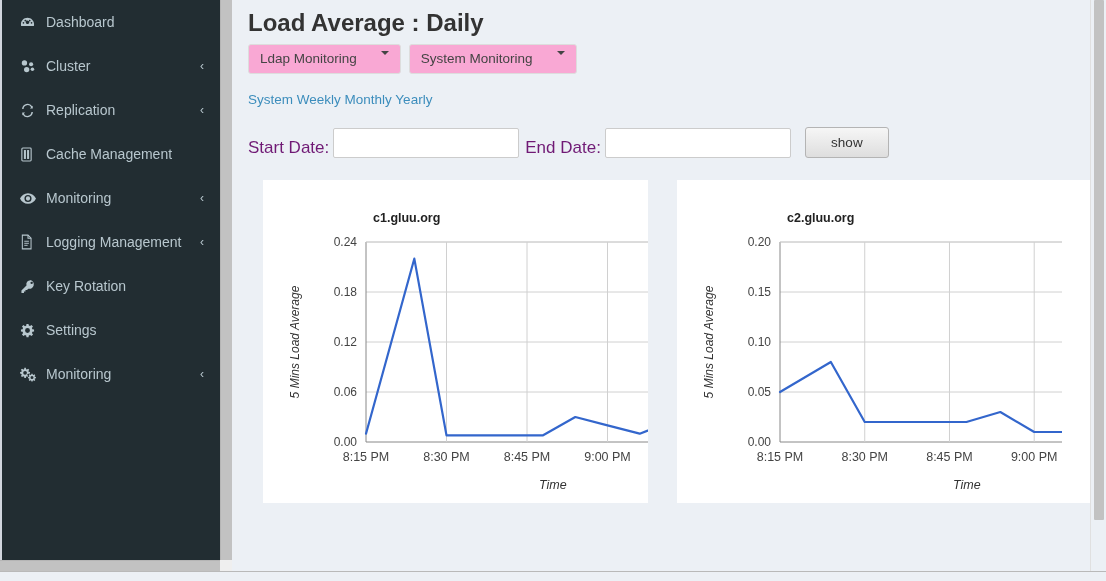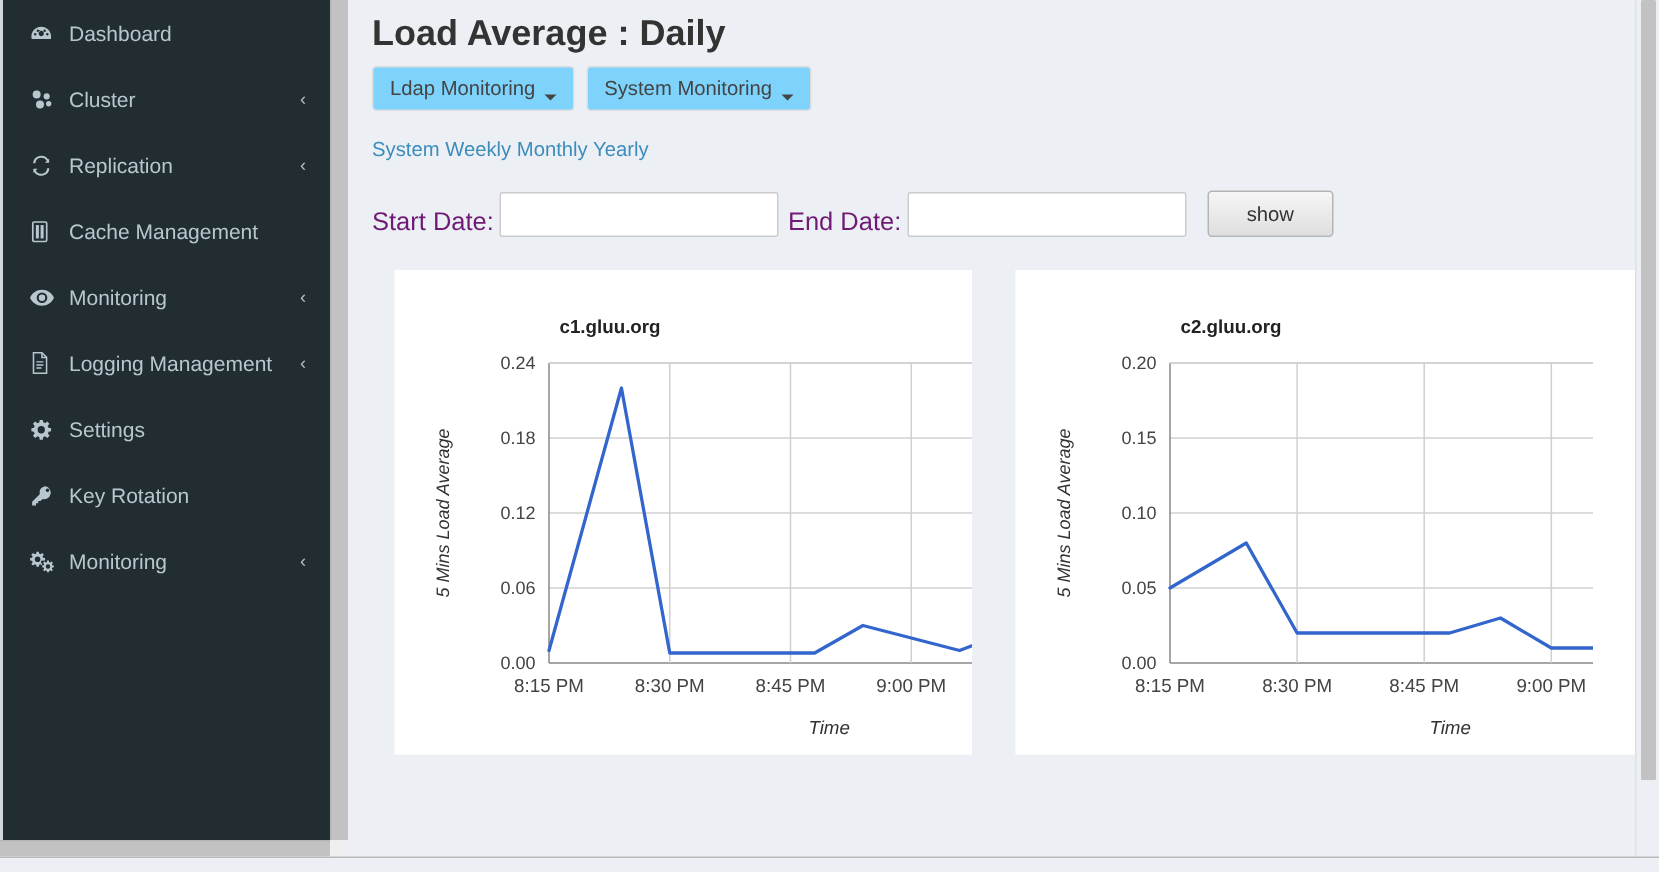--- a/index.html
+++ b/index.html
@@ -121,32 +121,32 @@
     color: #333;
     line-height: 30px;
   }
 
   .btn-row {
     padding: 6px 0 0 16px;
     display: flex;
     gap: 8px;
   }
   .btn-default {
-    background: #7dd3fc;
+    background: #f9a8d4;
     border: 1px solid #ddd;
     border-radius: 3px;
     color: #444;
     font-size: 13.5px;
     font-family: "Liberation Sans", sans-serif;
     padding: 6px 11px;
     line-height: 1.2;
     cursor: pointer;
     display: inline-flex;
-    align-items: flex-end;
-    gap: 6px;
+    align-items: flex-start;
+    gap: 24px;
   }
   .caret-down {
     display: inline-block;
     width: 0; height: 0;
     border-left: 4px solid transparent;
     border-right: 4px solid transparent;
     border-top: 4px solid #444;
   }
 
   .period-links {
@@ -296,33 +296,33 @@
               <path d="M2.5.6h6.1l3.3 3.3v11.5H2.5z"></path>
               <path d="M8.6.6v3.4H12"></path>
               <path d="M4.6 7.2h5M4.6 9.4h5M4.6 11.6h3.6" stroke-width="1"></path>
             </svg>
           </span>
           <span class="nav-label">Logging Management</span>
           <span class="nav-caret">‹</span>
         </div>
         <div class="nav-item">
           <span class="nav-icon">
+            <svg width="16" height="15" viewBox="0 0 16 16" fill="currentColor">
+              <path d="M10.6 1.2a4.4 4.4 0 0 0-4.2 5.7L1 12.3V15h2.7v-1.6h1.6v-1.6h1.6l1.5-1.5a4.4 4.4 0 1 0 2.2-9.1zm1.3 4.2a1.3 1.3 0 1 1 0-2.6 1.3 1.3 0 0 1 0 2.6z"></path>
+            </svg>
+          </span>
+          <span class="nav-label">Key Rotation</span>
+        </div>
+        <div class="nav-item">
+          <span class="nav-icon">
             <svg width="15" height="15" viewBox="0 0 16 16" fill="currentColor">
               <path d="M15 9.1V6.9l-1.9-.3a5 5 0 0 0-.5-1.3l1.2-1.6-1.6-1.6-1.5 1.2a5 5 0 0 0-1.3-.6L9.1 1H6.9l-.3 1.8a5 5 0 0 0-1.3.6L3.7 2.1 2.1 3.7l1.2 1.6a5 5 0 0 0-.5 1.3L1 6.9v2.2l1.8.3a5 5 0 0 0 .5 1.3l-1.2 1.6 1.6 1.6 1.6-1.2a5 5 0 0 0 1.3.5l.3 1.9h2.2l.3-1.9a5 5 0 0 0 1.3-.5l1.6 1.2 1.6-1.6-1.2-1.6a5 5 0 0 0 .5-1.3L15 9.1zM8 10.6a2.6 2.6 0 1 1 0-5.2 2.6 2.6 0 0 1 0 5.2z"></path>
             </svg>
           </span>
           <span class="nav-label">Settings</span>
-        </div>
-        <div class="nav-item">
-          <span class="nav-icon">
-            <svg width="16" height="15" viewBox="0 0 16 16" fill="currentColor">
-              <path d="M10.6 1.2a4.4 4.4 0 0 0-4.2 5.7L1 12.3V15h2.7v-1.6h1.6v-1.6h1.6l1.5-1.5a4.4 4.4 0 1 0 2.2-9.1zm1.3 4.2a1.3 1.3 0 1 1 0-2.6 1.3 1.3 0 0 1 0 2.6z"></path>
-            </svg>
-          </span>
-          <span class="nav-label">Key Rotation</span>
         </div>
         <div class="nav-item">
           <span class="nav-icon">
             <svg width="16" height="15" viewBox="0 0 18 16" fill="currentColor">
               <path d="M11.3 7V5.2l-1.5-.2a4 4 0 0 0-.4-1l1-1.3L9.1 1.4 7.9 2.4a4 4 0 0 0-1-.4L6.6.5H4.9l-.3 1.5a4 4 0 0 0-1 .4L2.3 1.4 1 2.7l1 1.3a4 4 0 0 0-.4 1L.1 5.2V7l1.5.3a4 4 0 0 0 .4 1L1 9.6l1.3 1.3 1.3-1a4 4 0 0 0 1 .4l.3 1.5h1.7l.3-1.5a4 4 0 0 0 1-.4l1.2 1L9.1 9.6l-1-1.3a4 4 0 0 0 .4-1L11.3 7zM5.7 8.2a2.1 2.1 0 1 1 0-4.2 2.1 2.1 0 0 1 0 4.2z"></path>
               <path d="M17.9 12.2v-1.4l-1.2-.2a3.1 3.1 0 0 0-.3-.8l.8-1-1-1-1 .8a3.1 3.1 0 0 0-.8-.3l-.2-1.2h-1.4l-.2 1.2a3.1 3.1 0 0 0-.8.3l-1-.8-1 1 .8 1a3.1 3.1 0 0 0-.3.8l-1.2.2v1.4l1.2.2a3.1 3.1 0 0 0 .3.8l-.8 1 1 1 1-.8a3.1 3.1 0 0 0 .8.3l.2 1.2h1.4l.2-1.2a3.1 3.1 0 0 0 .8-.3l1 .8 1-1-.8-1a3.1 3.1 0 0 0 .3-.8l1.2-.2zm-4.4 1a1.7 1.7 0 1 1 0-3.4 1.7 1.7 0 0 1 0 3.4z"></path>
             </svg>
           </span>
           <span class="nav-label">Monitoring</span>
           <span class="nav-caret">‹</span>

